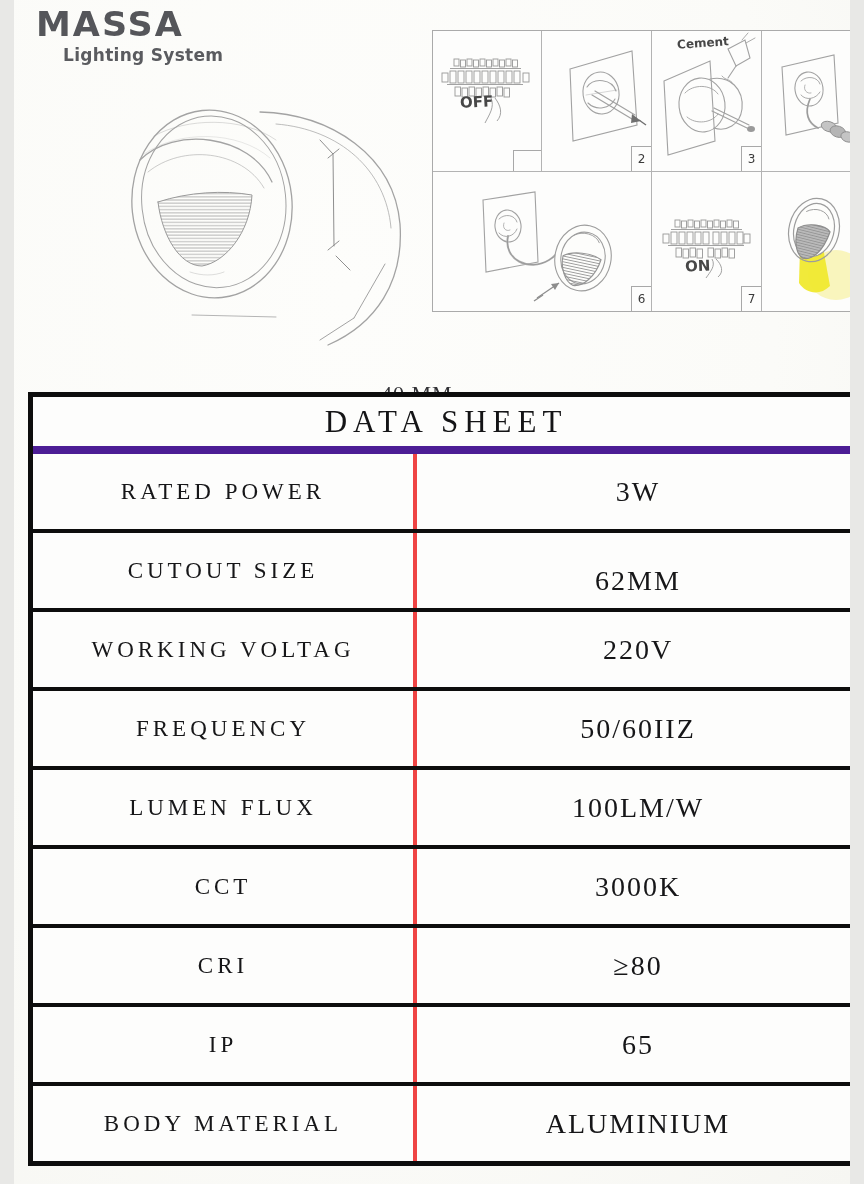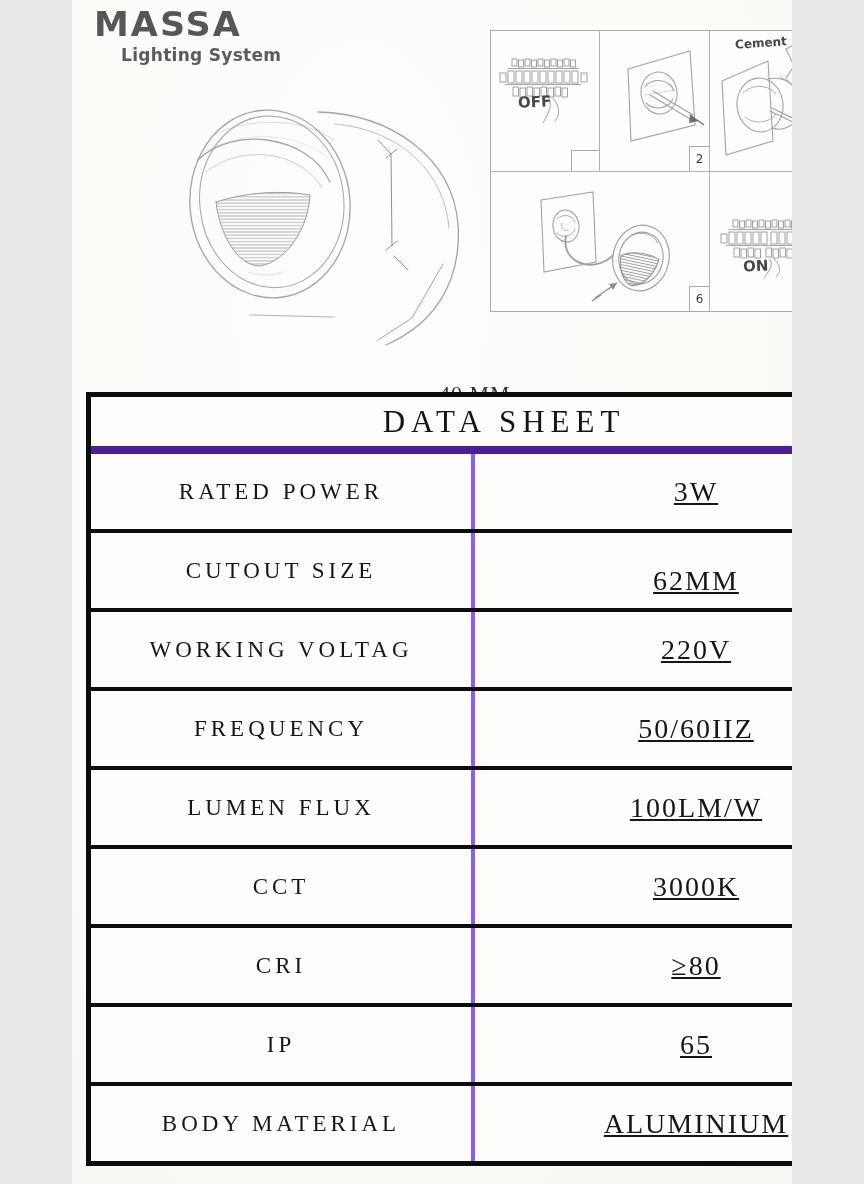--- a/index.html
+++ b/index.html
@@ -1,17 +1,17 @@
 <!DOCTYPE html>
 <html><head>
 <meta charset="utf-8">
 <style>
   html,body{margin:0;padding:0;background:#e8e8e6;}
   .page{
-    position:relative;width:720px;height:1184px;margin:0 auto;
+    position:relative;width:836px;height:1184px;margin:0 auto;
     background:radial-gradient(ellipse at 40% 25%, #fdfdfb 0%, #fbfbf8 60%, #f6f6f2 100%);
     overflow:hidden;
     font-family:"Liberation Serif","DejaVu Serif",serif;
     color:#1a1a1c;
   }
   
   .logo{position:absolute;left:22px;top:4px;width:200px;}
   .brand{
     font-family:"DejaVu Sans","Liberation Sans",sans-serif;
     font-weight:800;font-size:35px;letter-spacing:2px;color:#55565a;
@@ -69,23 +69,23 @@
     display:flex;align-items:center;justify-content:center;
     font-size:31px;letter-spacing:6px;color:#141416;
   }
   .trow{display:flex;height:75px;border-bottom:4px solid #0d0d0d;}
   .trow:last-child{border-bottom:none;}
   .tlabel{
     width:380px;display:flex;align-items:center;justify-content:center;
     font-size:23px;letter-spacing:4px;color:#161618;box-sizing:border-box;
   }
   .tvalue{
-    flex:1;border-left:4px solid #8b5cf6;
+    flex:1;border-left:4px solid #ef4444;
     display:flex;align-items:center;justify-content:center;
-    font-size:28px;letter-spacing:2px;color:#161618;box-sizing:border-box;text-decoration:underline;
+    font-size:28px;letter-spacing:2px;color:#161618;box-sizing:border-box;
   }
 </style>
 </head>
 <body>
 
 <div class="page">
 
   <div class="logo">
     <div class="brand">MASSA</div>
     <div class="tagline">Lighting System</div>

